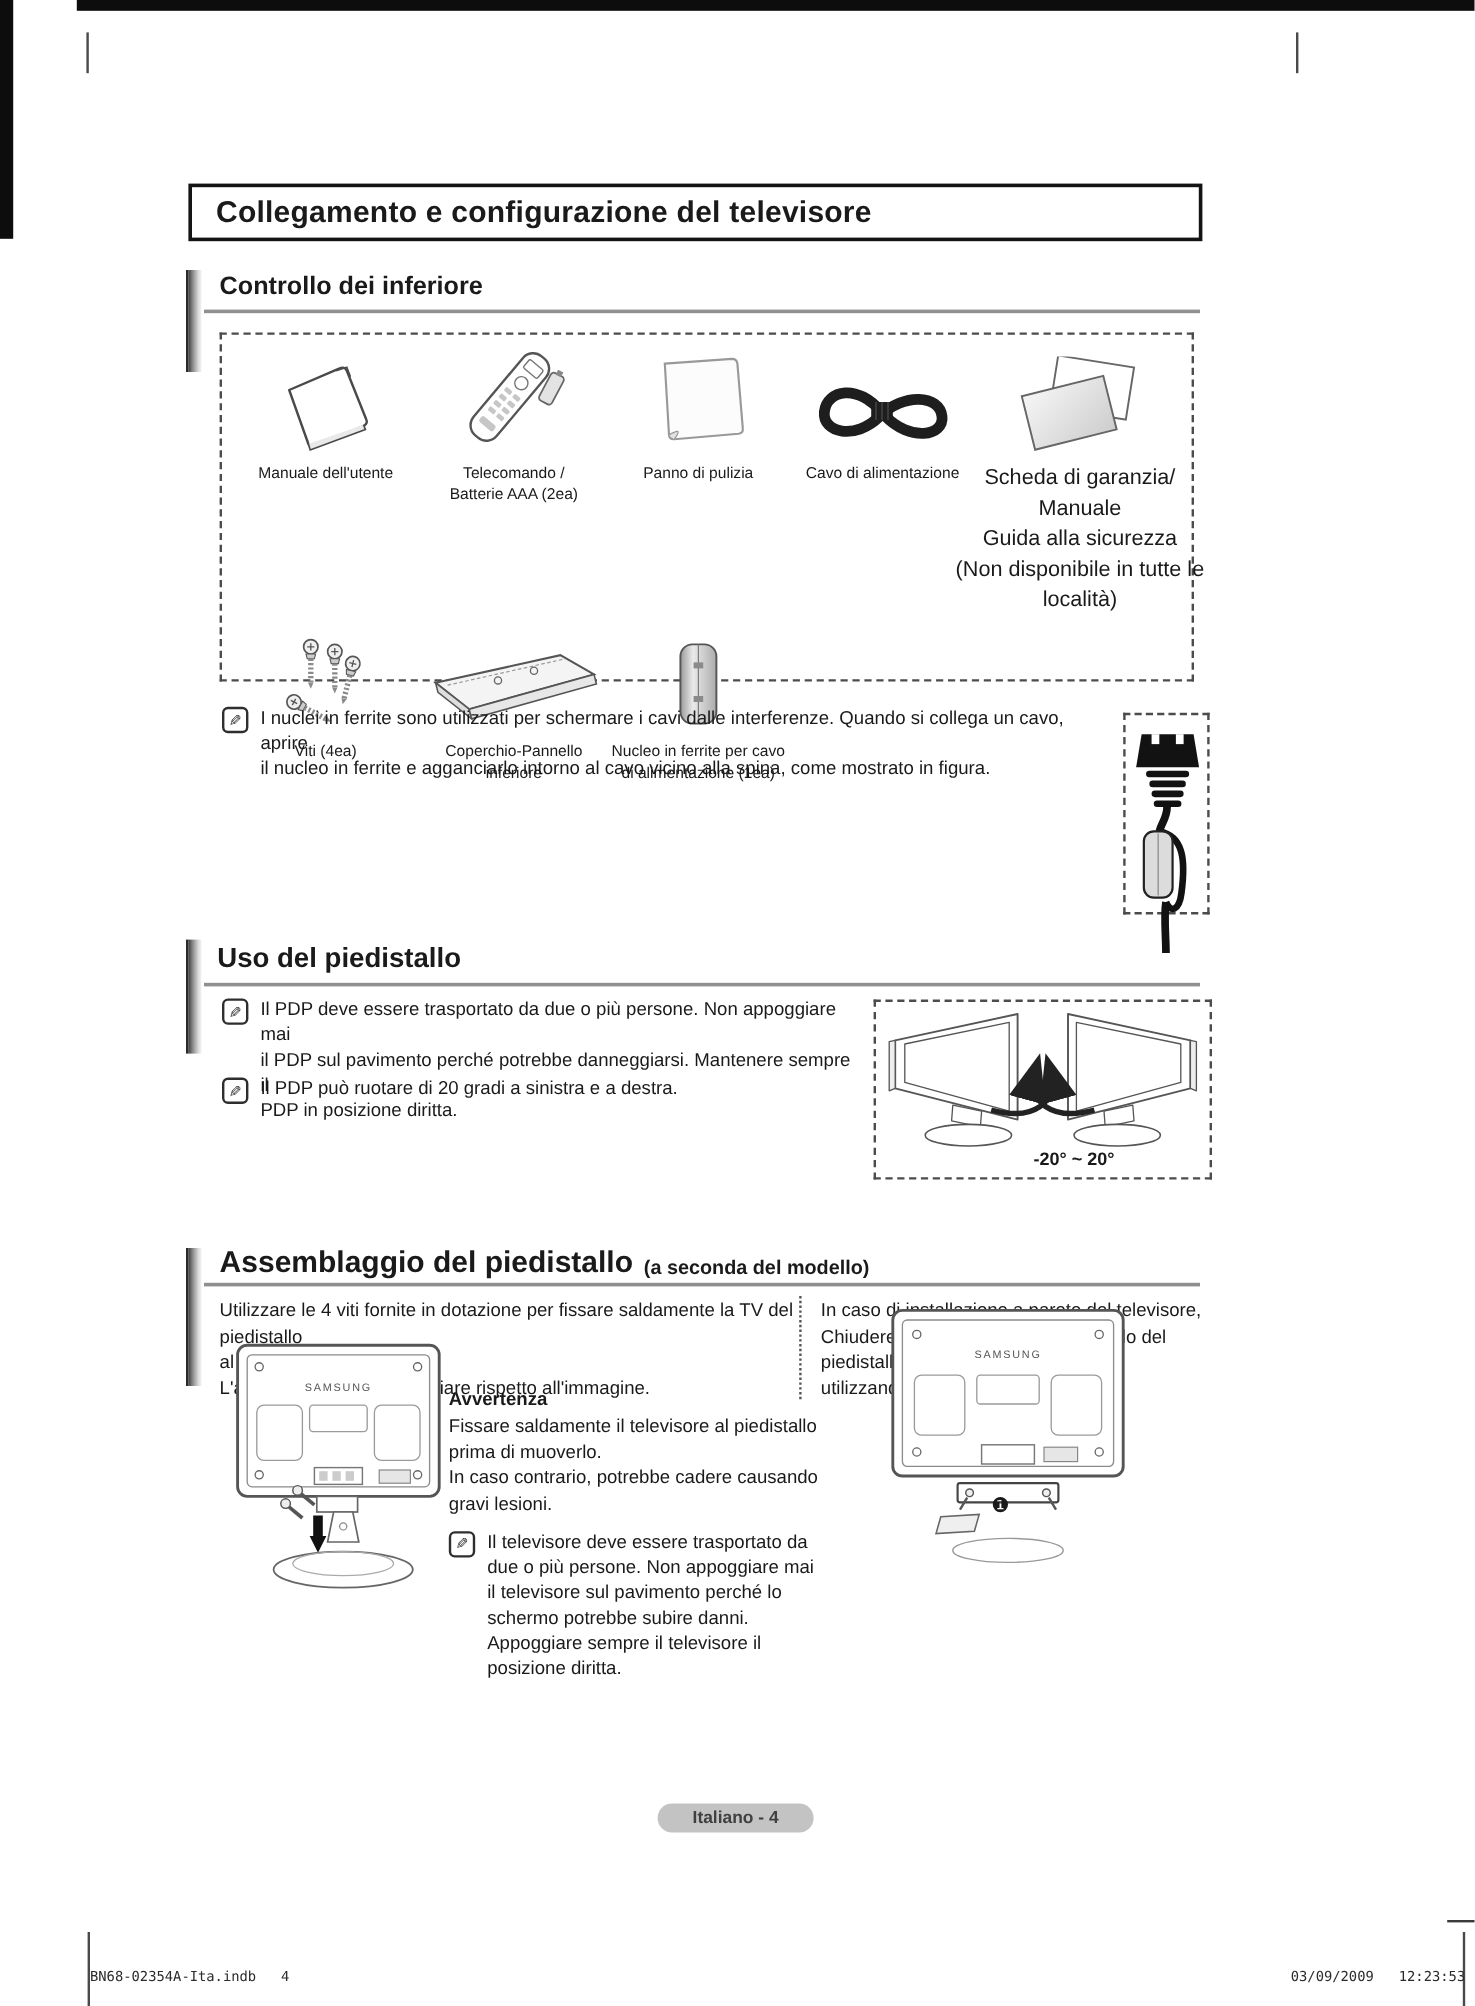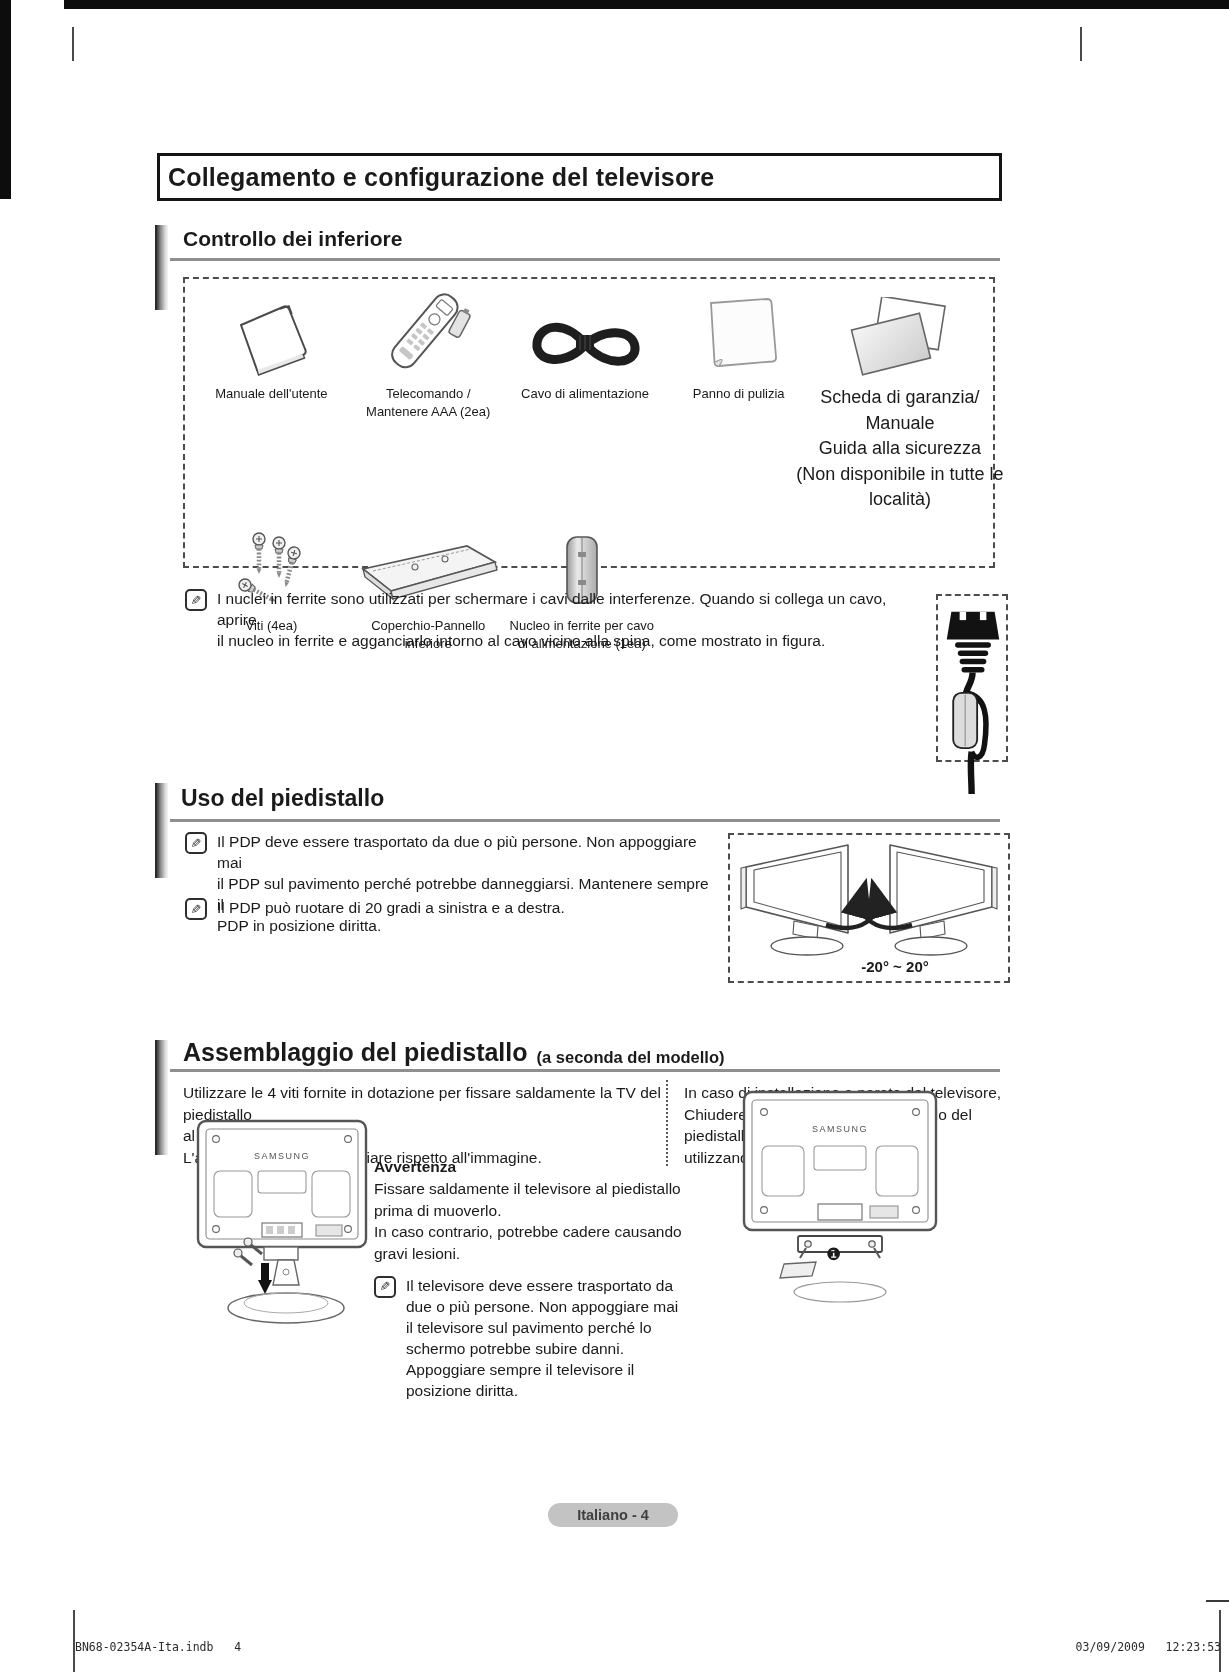--- a/index.html
+++ b/index.html
@@ -6,21 +6,21 @@
   #page{position:relative;width:1229px;height:1672px;background:#fff;overflow:hidden;
         font-family:"Liberation Sans",sans-serif;color:#1a1a1a;}
   .abs{position:absolute;}
   
   .bar-top{left:64px;top:0;width:1165px;height:9px;background:#0d0d0d;}
   .bar-left{left:0;top:0;width:11px;height:199px;background:#0d0d0d;}
   .crop-v{width:2px;background:#4a4a4a;}
   .crop-h{height:2px;background:#3a3a3a;}
   
   .title-box{left:157px;top:153px;width:845px;height:48px;border:3px solid #141414;
-             box-sizing:border-box;display:flex;align-items:center;padding-left:8px;
+             box-sizing:border-box;display:flex;align-items:center;padding-left:20px;
              font-size:25px;font-weight:bold;letter-spacing:.2px;}
   
   .vbar{width:13px;background:linear-gradient(90deg,#3f3f3f 0%,#8f8f8f 35%,#d9d9d9 75%,#f5f5f5 100%);
         border-left:2px solid #2a2a2a;box-sizing:border-box;}
   .hrule{height:3px;background:#8f8f8f;}
   .sec-h{font-weight:bold;}
   
   .dashed{border:2px dashed #4c4c4c;box-sizing:border-box;}
   
   .crow{display:flex;padding:0 8px;}
@@ -99,40 +99,40 @@
                 <rect x="42" y="63" width="15" height="6" rx="2"></rect>
               </g>
             </g>
             <g transform="rotate(28 88 30)">
               <rect x="82" y="18" width="12" height="26" rx="3" fill="#e3e3e3" stroke="#666" stroke-width="1.5"></rect>
               <rect x="85.5" y="14.5" width="5" height="4.5" fill="#888"></rect>
             </g>
           </svg>
         </div>
         <div class="clabel">Telecomando /
-Mantenere AAA (2ea)</div>
+Batterie AAA (2ea)</div>
+      </div>
+      <div class="ccell c4">
+        <div class="ibox">
+          <svg width="92" height="82" viewBox="0 0 92 82">
+            <path d="M18,8 L74,4 Q78,4 78.5,8 L83,62 Q83.5,66 79.5,66.5 L26,71 Q22,71.5 21.5,67.5 Z" fill="#fcfcfc" stroke="#999" stroke-width="1.8"></path>
+            <path d="M21.5,67.5 Q34,60 26,71" fill="#e3e3e3" stroke="#999" stroke-width="1.1"></path>
+          </svg>
+        </div>
+        <div class="clabel">Panno di pulizia</div>
       </div>
       <div class="ccell">
         <div class="ibox">
           <svg width="125" height="64" viewBox="0 0 125 64">
             <path d="M62,31 C42,6 16,12 14,30 C12,48 40,54 60,34 C80,14 110,16 112,34 C114,50 86,56 64,33" fill="none" stroke="#1e1e1e" stroke-width="9" stroke-linecap="round"></path>
             <rect x="53" y="22" width="18" height="15" rx="3" fill="#1e1e1e"></rect>
             <path d="M57,22 v15 M62,22 v15 M67,22 v15" stroke="#4d4d4d" stroke-width="1"></path>
           </svg>
         </div>
         <div class="clabel">Cavo di alimentazione</div>
-      </div>
-      <div class="ccell c4">
-        <div class="ibox">
-          <svg width="92" height="82" viewBox="0 0 92 82">
-            <path d="M18,8 L74,4 Q78,4 78.5,8 L83,62 Q83.5,66 79.5,66.5 L26,71 Q22,71.5 21.5,67.5 Z" fill="#fcfcfc" stroke="#999" stroke-width="1.8"></path>
-            <path d="M21.5,67.5 Q34,60 26,71" fill="#e3e3e3" stroke="#999" stroke-width="1.1"></path>
-          </svg>
-        </div>
-        <div class="clabel">Panno di pulizia</div>
       </div>
       <div class="ccell c5">
         <div class="ibox">
           <svg width="112" height="80" viewBox="0 0 112 80">
             <defs>
                 <linearGradient id="wg" x1="0" y1="0" x2="1" y2="1">
               <stop offset="0" stop-color="#f6f6f6"></stop>
                   <stop offset="1" stop-color="#cdcdcd"></stop>
                 </linearGradient>
               </defs>

